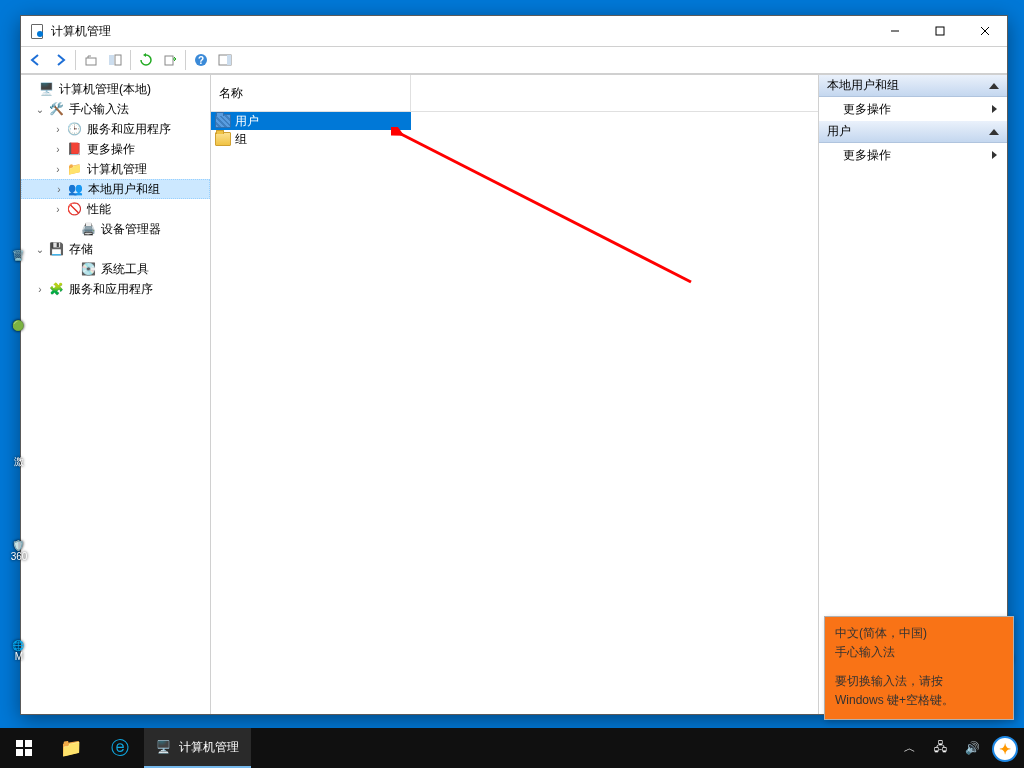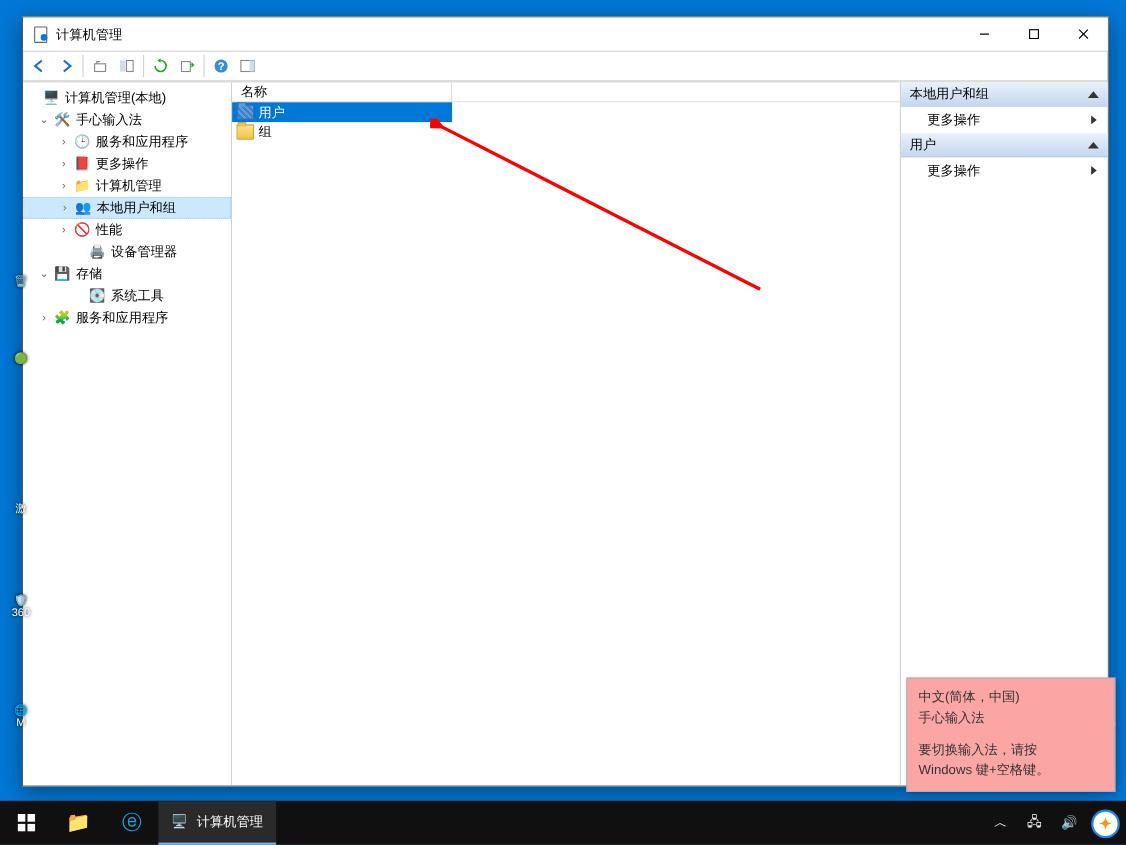--- a/index.html
+++ b/index.html
@@ -25,41 +25,41 @@
 
 .content { flex:1; display:flex; border-top:1px solid #d0d0d0; overflow: hidden; }
 
 .tree-panel { width: 190px; border-right: 1px solid #d0d0d0; background: #fff; padding: 4px 0; overflow:auto; font-size:12px; }
 .tree-node { display:flex; align-items:center; height:20px; cursor:pointer; padding-right:4px; white-space:nowrap; }
 .tree-node.sel { background:#cce8ff; border:1px dotted #99d1ff; }
 .tw { display:inline-block; width:14px; text-align:center; color:#666; font-size:10px; cursor:pointer; }
 .ic { width:16px; height:16px; margin:0 4px 0 2px; display:inline-flex; align-items:center; justify-content:center; font-size:12px; }
 
 .list-panel { flex:1; display:flex; flex-direction:column; border-right:1px solid #d0d0d0; background:#fff; position:relative; }
-.list-header { height:18px; border-bottom:1px solid #e0e0e0; display:flex; align-items:center; font-size:12px; }
+.list-header { height:37px; border-bottom:1px solid #e0e0e0; display:flex; align-items:center; font-size:12px; }
 .col-h { padding: 0 8px; height:100%; display:flex; align-items:center; border-right:1px solid #e0e0e0; cursor:pointer; }
 .list-body { flex:1; font-size:12px; position: relative; }
 .list-row { height:18px; display:flex; align-items:center; padding-left:4px; cursor:pointer; }
 .list-row.sel { background:#0078d7; color:#fff; width: 200px; }
 .li-icon { width:16px; height:14px; margin-right:4px; display:inline-block; background:linear-gradient(#fce08e,#f0c243); border:1px solid #d0a030; border-radius:1px; position:relative; }
 .li-icon::before { content:""; position:absolute; top:-3px; left:0; width:6px; height:3px; background:#f0c243; border:1px solid #d0a030; border-bottom:none; border-radius:1px 1px 0 0; }
 .li-icon.sel { background:repeating-linear-gradient(45deg,#5a9de0,#5a9de0 2px,#4080c0 2px,#4080c0 4px); border-color:#3070b0;}
 .li-icon.sel::before{ background:#5a9de0; border-color:#3070b0;}
 
 .arrow-overlay { position:absolute; left:180px; top:15px; pointer-events:none; z-index:5; }
 
 .action-panel { width: 188px; background:#fff; display:flex; flex-direction:column; font-size:12px; }
 .action-header { height:22px; background:#fff; border-bottom:1px solid #d0d0d0; display:flex; align-items:center; padding:0 8px; }
 .action-group-h { height:22px; background:linear-gradient(#eaf1fb,#c4d7ef); border-bottom:1px solid #b0c4de; display:flex; align-items:center; justify-content:space-between; padding:0 8px; cursor:pointer; }
 .action-item { height:24px; display:flex; align-items:center; justify-content:space-between; padding:0 10px 0 24px; cursor:pointer; }
 .tri-up { width:0;height:0;border-left:5px solid transparent;border-right:5px solid transparent;border-bottom:6px solid #333; }
 .tri-right { width:0;height:0;border-top:4px solid transparent;border-bottom:4px solid transparent;border-left:5px solid #333; }
 
 
-.ime-tip { position:absolute; right:10px; bottom:48px; width:190px; background:#fca5a5; border:1px solid #b0b0b0; padding:8px 10px; font-size:12px; color:#333; box-shadow:2px 2px 6px rgba(0,0,0,0.2); z-index:20; }
+.ime-tip { position:absolute; right:10px; bottom:48px; width:190px; background:#f97316; border:1px solid #b0b0b0; padding:8px 10px; font-size:12px; color:#333; box-shadow:2px 2px 6px rgba(0,0,0,0.2); z-index:20; }
 .ime-tip .l1 { margin-bottom:2px; }
 .ime-tip .gap { height:10px; }
 
 
 .speed { position:absolute; right:10px; bottom:82px; display:flex; align-items:center; gap:6px; z-index:15; }
 .speed-ring { width:56px; height:56px; border-radius:50%; background:conic-gradient(#4caf50 0 120deg,#e8e8e8 120deg 360deg); display:flex; align-items:center; justify-content:center; position:relative; }
 .speed-ring::after { content:""; position:absolute; inset:7px; background:#fff; border-radius:50%; }
 .speed-val { position:relative; z-index:1; font-size:14px; color:#888; font-weight:bold;}
 .speed-txt { font-size:11px; color:#666; line-height:14px; }
 .speed-plus { width:22px; height:22px; border-radius:50%; background:#0288d1; color:#fff; display:flex; align-items:center; justify-content:center; font-size:14px; border:2px solid #fff; box-shadow:0 1px 3px rgba(0,0,0,0.3); }

